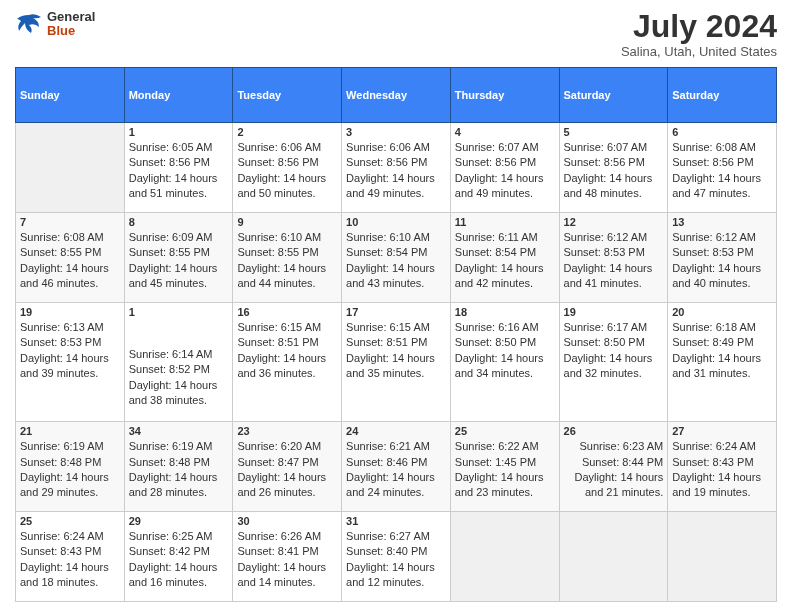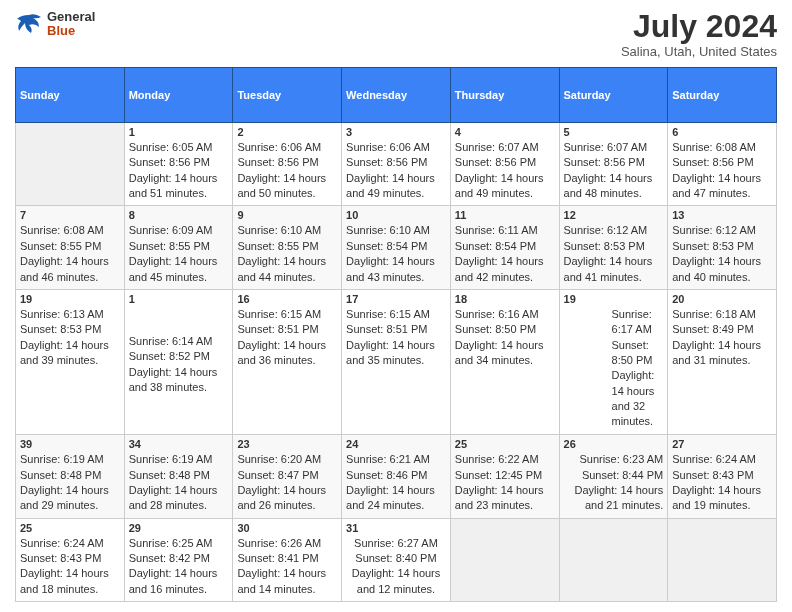--- a/index.html
+++ b/index.html
@@ -238,34 +238,34 @@
 Daylight: 14 hours and 35 minutes.</div>
           </td>
           <td>
             <div class="day-number">18</div>
             <div class="day-info" style="white-space: pre-line;">Sunrise: 6:16 AM
 Sunset: 8:50 PM
 Daylight: 14 hours and 34 minutes.</div>
           </td>
           <td>
             <div class="day-number">19</div>
-            <div class="day-info" style="white-space: pre-line; margin-left: 48px;">Sunrise: 6:17 AM
+            <div class="day-info" style="white-space: pre-line;">Sunrise: 6:17 AM
 Sunset: 8:50 PM
 Daylight: 14 hours and 32 minutes.</div>
           </td>
           <td>
             <div class="day-number">20</div>
             <div class="day-info" style="white-space: pre-line;">Sunrise: 6:18 AM
 Sunset: 8:49 PM
 Daylight: 14 hours and 31 minutes.</div>
           </td>
         </tr>
         <tr>
           <td>
-            <div class="day-number">39</div>
+            <div class="day-number">21</div>
             <div class="day-info" style="white-space: pre-line;">Sunrise: 6:19 AM
 Sunset: 8:48 PM
 Daylight: 14 hours and 29 minutes.</div>
           </td>
           <td>
             <div class="day-number">34</div>
             <div class="day-info" style="white-space: pre-line;">Sunrise: 6:19 AM
 Sunset: 8:48 PM
 Daylight: 14 hours and 28 minutes.</div>
           </td>
@@ -277,21 +277,21 @@
           </td>
           <td>
             <div class="day-number">24</div>
             <div class="day-info" style="white-space: pre-line;">Sunrise: 6:21 AM
 Sunset: 8:46 PM
 Daylight: 14 hours and 24 minutes.</div>
           </td>
           <td>
             <div class="day-number">25</div>
             <div class="day-info" style="white-space: pre-line;">Sunrise: 6:22 AM
-Sunset: 12:45 PM
+Sunset: 1:45 PM
 Daylight: 14 hours and 23 minutes.</div>
           </td>
           <td>
             <div class="day-number">26</div>
             <div class="day-info" style="white-space: pre-line; text-align: right;">Sunrise: 6:23 AM
 Sunset: 8:44 PM
 Daylight: 14 hours and 21 minutes.</div>
           </td>
           <td>
             <div class="day-number">27</div>
@@ -314,21 +314,21 @@
 Daylight: 14 hours and 16 minutes.</div>
           </td>
           <td>
             <div class="day-number">30</div>
             <div class="day-info" style="white-space: pre-line;">Sunrise: 6:26 AM
 Sunset: 8:41 PM
 Daylight: 14 hours and 14 minutes.</div>
           </td>
           <td>
             <div class="day-number">31</div>
-            <div class="day-info" style="white-space: pre-line; text-align: center;">Sunrise: 6:27 AM
+            <div class="day-info" style="white-space: pre-line;">Sunrise: 6:27 AM
 Sunset: 8:40 PM
 Daylight: 14 hours and 12 minutes.</div>
           </td>
           <td class="empty-cell"></td>
           <td class="empty-cell"></td>
           <td class="empty-cell"></td>
         </tr>
       </tbody>
   </table>
 </div>

